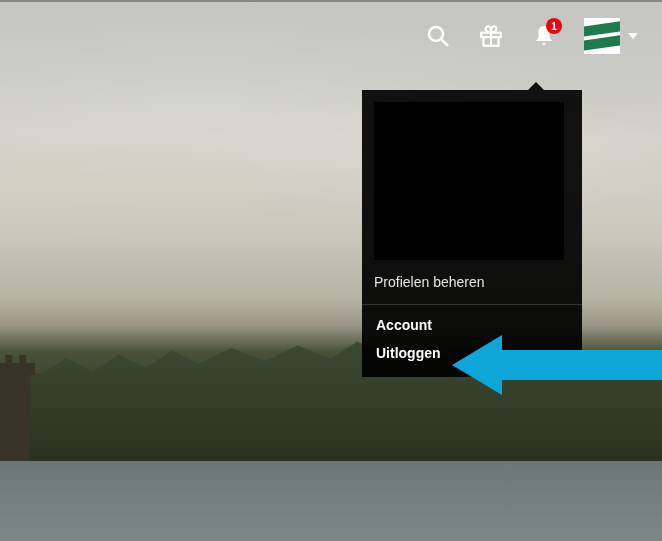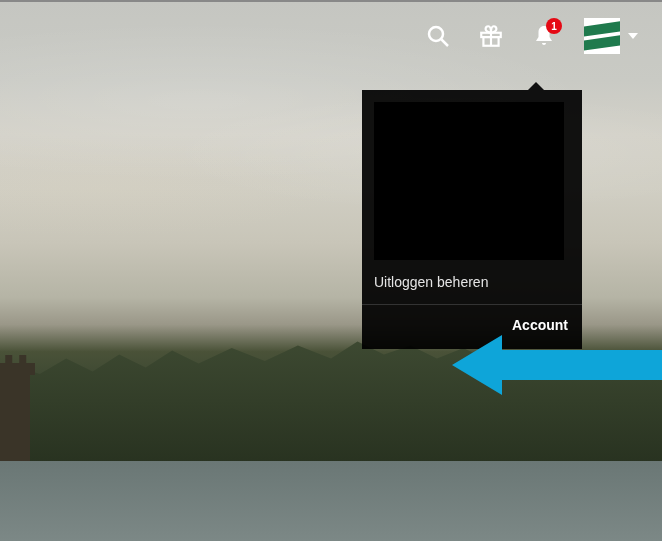--- a/index.html
+++ b/index.html
@@ -146,21 +146,20 @@
     }
     .divider {
       height: 1px;
       background: #333;
     }
     .menu {
       padding: 12px 14px 16px 14px;
       display: flex;
       flex-direction: column;
       gap: 12px;
-      text-align: right;
     }
     .menu-item {
       color: #fff;
       font-size: 14px;
       font-weight: 600;
       cursor: pointer;
     }
     .big-arrow {
       position: absolute;
       top: 335px;
@@ -207,22 +206,23 @@
     <div class="avatar"></div>
     <div class="caret"></div>
   </div>
 </div>
 
 <div class="dropdown">
   <div class="dropdown-arrow"></div>
   <div class="profiles-area">
     <div class="profile-grid"></div>
   </div>
-  <div class="manage">Uitloggen beheren</div>
+  <div class="manage">Profielen beheren</div>
   <div class="divider"></div>
   <div class="menu">
     <div class="menu-item">Account</div>
+    <div class="menu-item">Uitloggen</div>
   </div>
 </div>
 
 <svg class="big-arrow" viewBox="0 0 210 60">
   <polygon fill="#0ea5d9" points="0,30 50,0 50,15 210,15 210,45 50,45 50,60"></polygon>
 </svg>
 
 </body></html>

